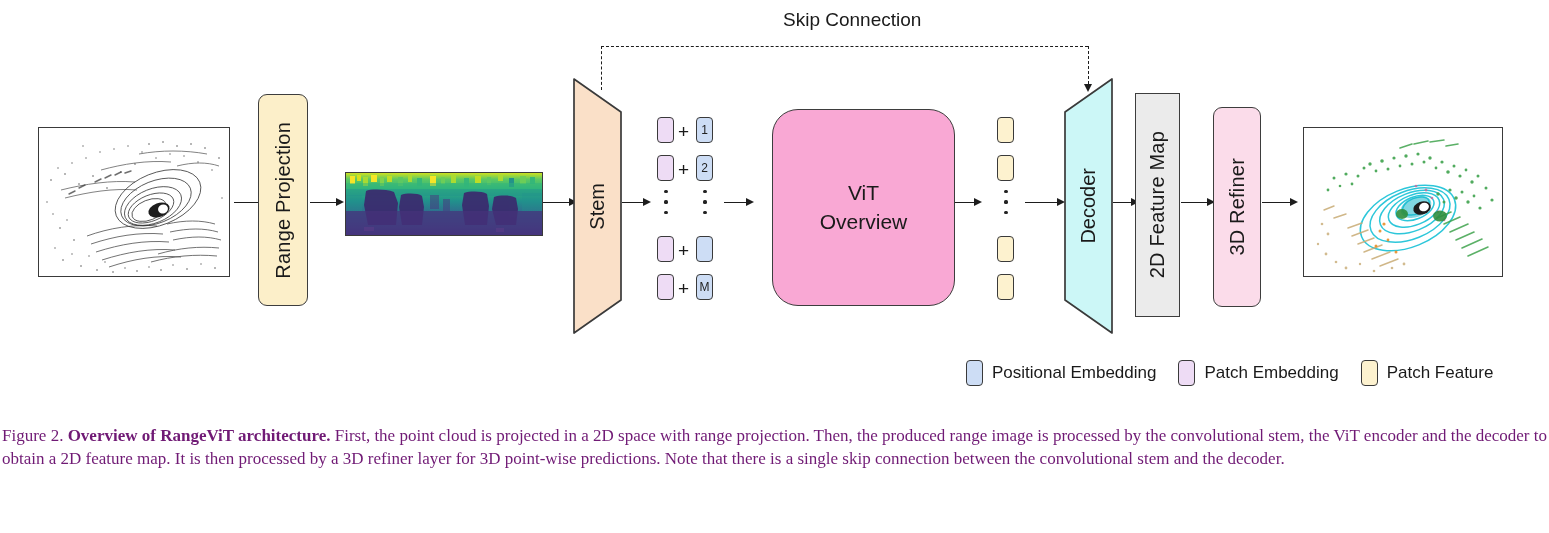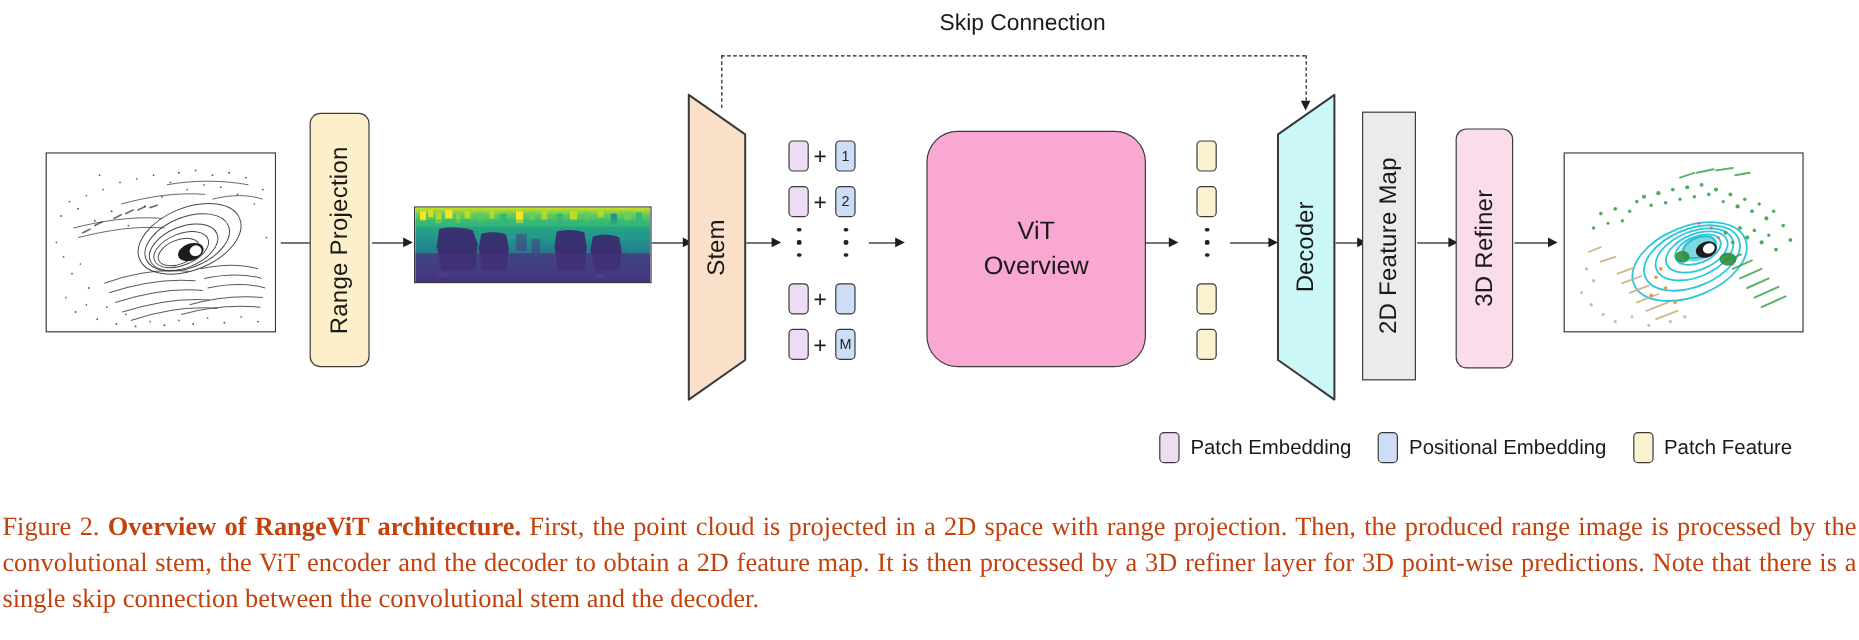--- a/index.html
+++ b/index.html
@@ -195,23 +195,23 @@
     color: #1a1a1a;
   }
 
   
   #caption {
     position: absolute;
     left: 2px;
     top: 424px;
     width: 1545px;
     font-family: "Liberation Serif", serif;
-    font-size: 22px;
+    font-size: 17px;
     line-height: 1.36;
-    color: #c2410c;
+    color: #701a75;
     text-align: justify;
     text-justify: inter-word;
   }
   #caption b { font-weight: bold; }
 </style>
 </head>
 <body>
 
 <div id="figure">
 
@@ -596,26 +596,26 @@
 
       <g fill="#2f8f3f" opacity="0.9">
         <ellipse cx="98" cy="86" rx="6" ry="5"></ellipse>
         <ellipse cx="136" cy="88" rx="7" ry="5.5"></ellipse>
       </g>
     </svg>
   </div>
 
   <div id="legend" style="left:966px; top:360px;">
     <div class="legend-item">
+      <div class="legend-swatch" style="background:#cdddf5;"></div>
+      <div class="legend-text">Positional Embedding</div>
+    </div>
+    <div class="legend-item">
       <div class="legend-swatch" style="background:#eedcf5;"></div>
       <div class="legend-text">Patch Embedding</div>
-    </div>
-    <div class="legend-item">
-      <div class="legend-swatch" style="background:#cdddf5;"></div>
-      <div class="legend-text">Positional Embedding</div>
     </div>
     <div class="legend-item">
       <div class="legend-swatch" style="background:#fdf2cf;"></div>
       <div class="legend-text">Patch Feature</div>
     </div>
   </div>
 
 </div>
 
 <div id="caption"><span>Figure 2. </span><b>Overview of RangeViT architecture.</b><span> First, the point cloud is projected in a 2D space with range projection. Then, the produced range image is processed by the convolutional stem, the ViT encoder and the decoder to obtain a 2D feature map. It is then processed by a 3D refiner layer for 3D point-wise predictions. Note that there is a single skip connection between the convolutional stem and the decoder.</span></div>

